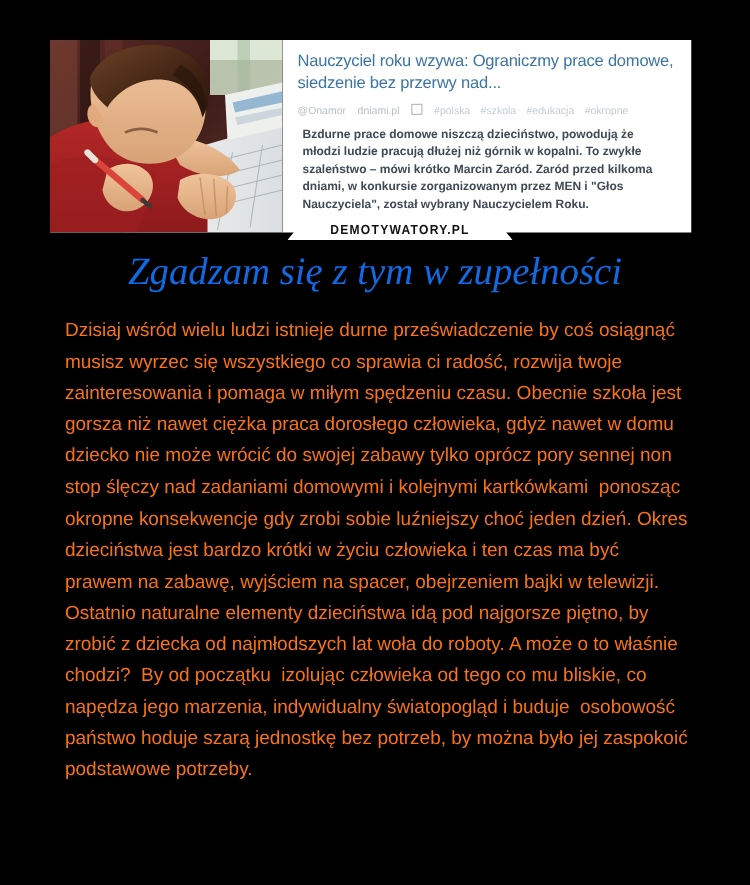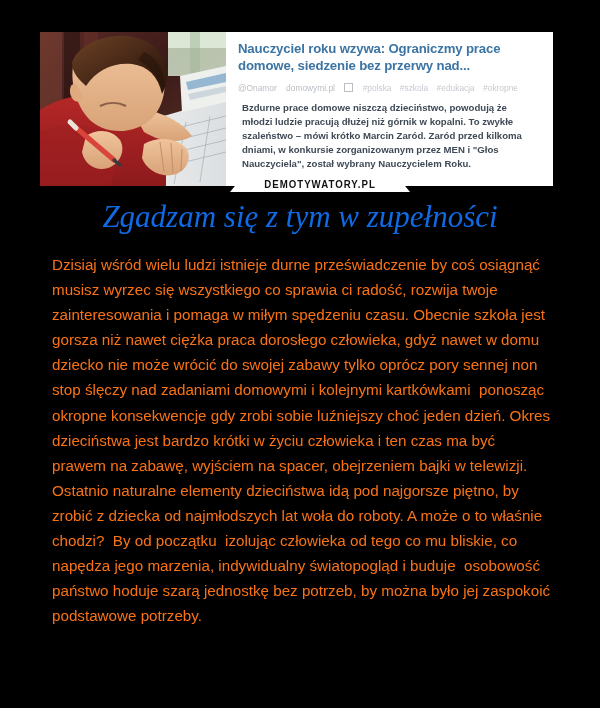--- a/index.html
+++ b/index.html
@@ -52,21 +52,21 @@
 
   .card-body {
     flex: 1 1 auto;
     padding: 8px 10px 4px 12px;
     min-width: 0;
   }
 
   .card-headline {
     color: #3c74a3;
     font-size: 13.2px;
-    font-weight: bold;
+    font-weight: normal;
     line-height: 1.32;
     letter-spacing: -0.15px;
     margin: 0 0 7px 0;
   }
 
   .card-meta {
     font-size: 8.4px;
     color: #b9bec4;
     margin: 0 0 8px 0;
     white-space: nowrap;
@@ -228,21 +228,21 @@
         <path d="M34 94 L74 128" stroke="#d9453a" stroke-width="5" stroke-linecap="round"></path>
         <path d="M30 90 L36 96" stroke="#e8e4da" stroke-width="5" stroke-linecap="round"></path>
         <path d="M74 128 L80 133" stroke="#3a3a3a" stroke-width="3.4" stroke-linecap="round"></path>
       </svg>
     </div>
 
     <div class="card-body">
       <div class="card-headline">Nauczyciel roku wzywa: Ograniczmy prace domowe, siedzenie bez przerwy nad...</div>
       <div class="card-meta">
         <span class="meta-item">@Onamor</span>
-        <span class="meta-item">domowymi.pl</span>
+        <span class="meta-item">dniami.pl</span>
         <span class="meta-glyph"></span>
         <span class="meta-tag">#polska</span>
         <span class="meta-tag">#szkola</span>
         <span class="meta-tag">#edukacja</span>
         <span class="meta-tag">#okropne</span>
       </div>
       <p class="card-lede">Bzdurne prace domowe niszczą dzieciństwo, powodują że młodzi ludzie pracują dłużej niż górnik w kopalni. To zwykłe szaleństwo – mówi krótko Marcin Zaród. Zaród przed kilkoma dniami, w konkursie zorganizowanym przez MEN i "Głos Nauczyciela", został wybrany Nauczycielem Roku.</p>
     </div>
   </div>
 

